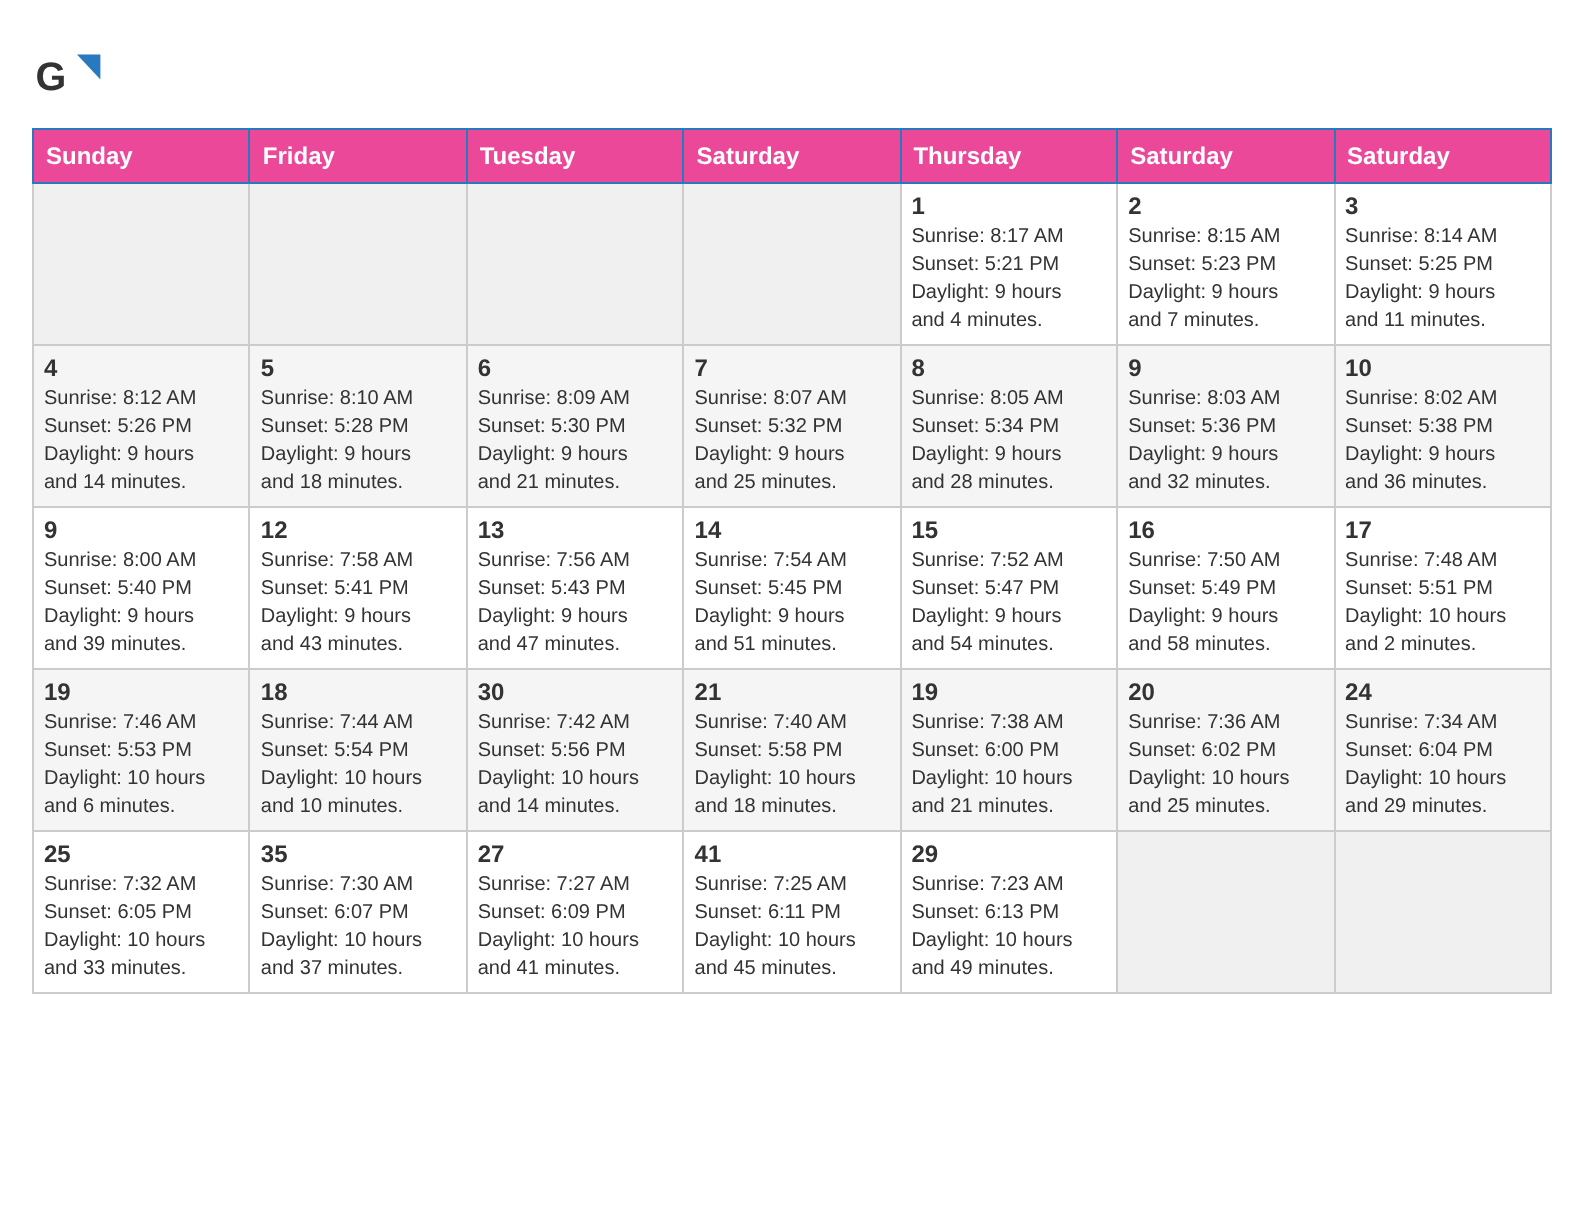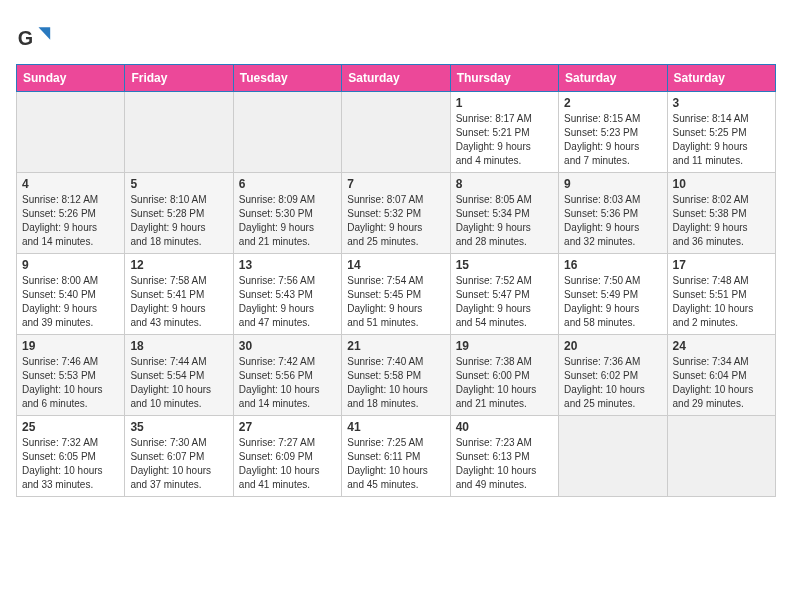--- a/index.html
+++ b/index.html
@@ -252,20 +252,20 @@
         </td>
         <td>
           <span class="day-num">27</span>
           <div class="day-info">Sunrise: 7:27 AM<br>Sunset: 6:09 PM<br>Daylight: 10 hours<br>and 41 minutes.</div>
         </td>
         <td>
           <span class="day-num">41</span>
           <div class="day-info">Sunrise: 7:25 AM<br>Sunset: 6:11 PM<br>Daylight: 10 hours<br>and 45 minutes.</div>
         </td>
         <td>
-          <span class="day-num">40</span>
+          <span class="day-num">29</span>
           <div class="day-info">Sunrise: 7:23 AM<br>Sunset: 6:13 PM<br>Daylight: 10 hours<br>and 49 minutes.</div>
         </td>
         <td class="empty"></td>
         <td class="empty"></td>
       </tr>
     </tbody>
 </table>
 
 </body></html>

